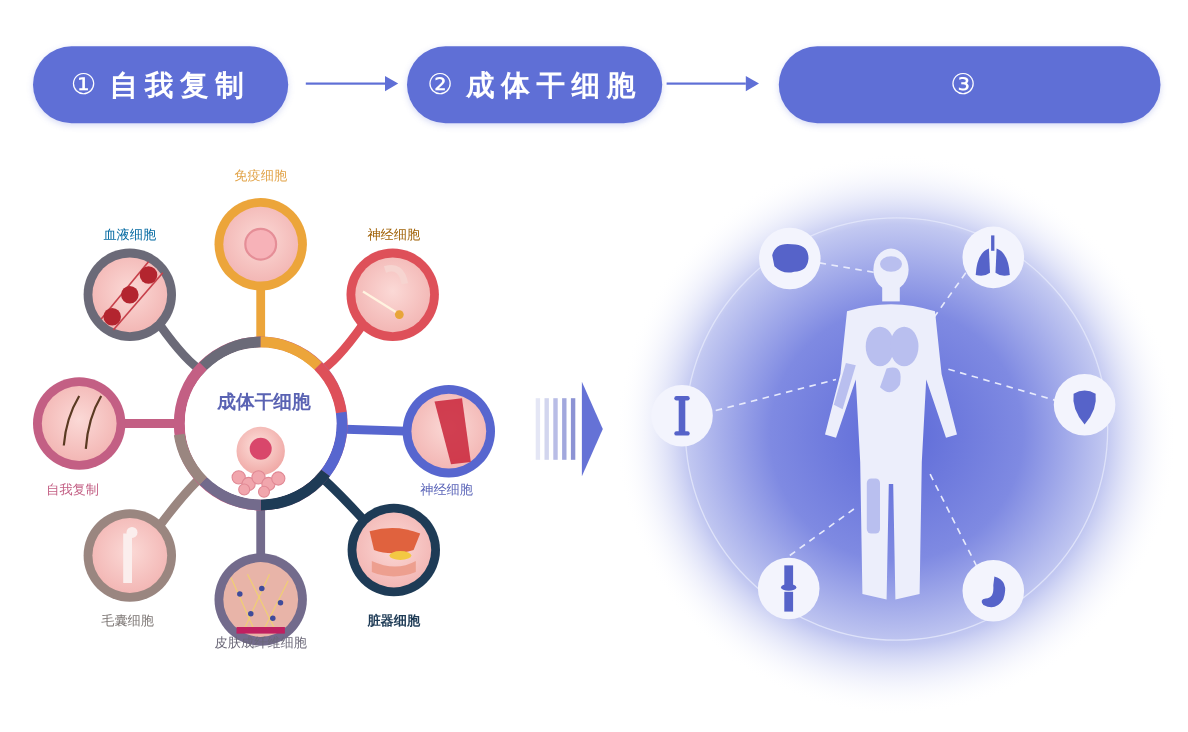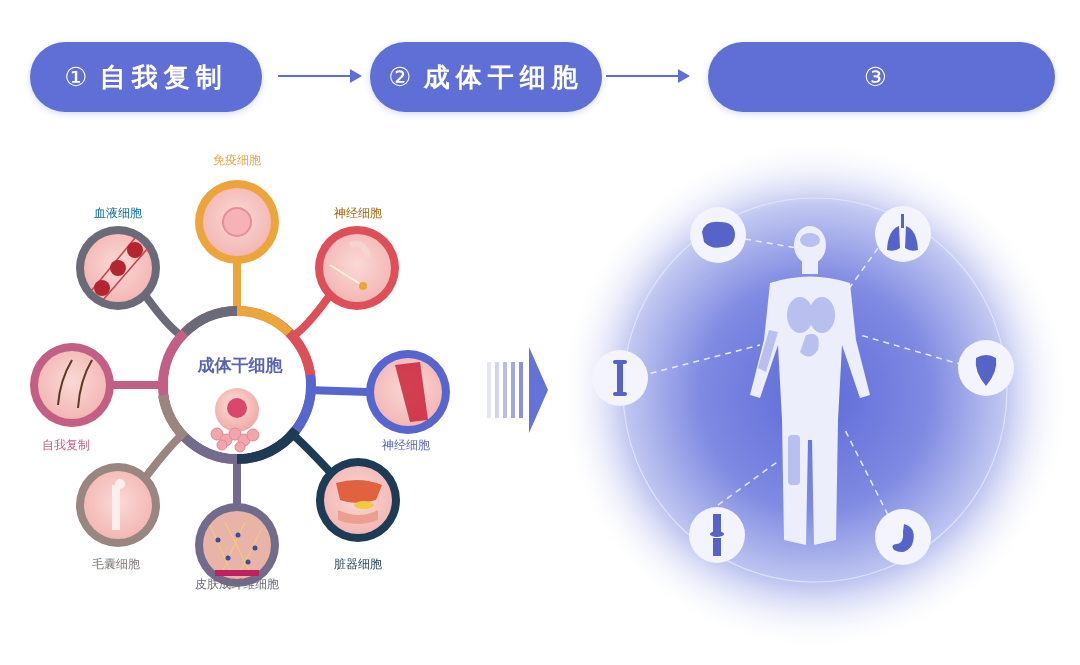--- a/index.html
+++ b/index.html
@@ -153,21 +153,21 @@
 
 <div class="center-title" style="left:240px; top:354px;">成体干细胞</div>
 
 <div class="label" style="left:237px; top:152px; color:#e2a449;">免疫细胞</div>
 <div class="label" style="left:118px; top:205px; color:#0369a1;">血液细胞</div>
 <div class="label" style="left:358px; top:205px; color:#a16207;text-align:right;">神经细胞</div>
 <div class="label" style="left:66px; top:437px; color:#c35f84;">自我复制</div>
 <div class="label" style="left:406px; top:437px; color:#5a64b8;">神经细胞</div>
 <div class="label" style="left:116px; top:556px; color:#7d7775;">毛囊细胞</div>
 <div class="label" style="left:237px; top:576px; color:#6b6878;">皮肤成纤维细胞</div>
-<div class="label" style="left:358px; top:556px; color:#1e3b56;">脏器细胞</div>
+<div class="label" style="left:358px; top:556px; color:#1e3b56;font-weight:bold;">脏器细胞</div>
 
 <svg width="1080" height="665">
   <defs>
     <radialGradient id="glow" cx="50%" cy="50%" r="50%">
       <stop offset="0%" stop-color="#5d6ad8"></stop>
       <stop offset="45%" stop-color="#7f8ae2"></stop>
       <stop offset="75%" stop-color="#c2c8f1"></stop>
       <stop offset="100%" stop-color="#ffffff" stop-opacity="0"></stop>
     </radialGradient>
   </defs>

